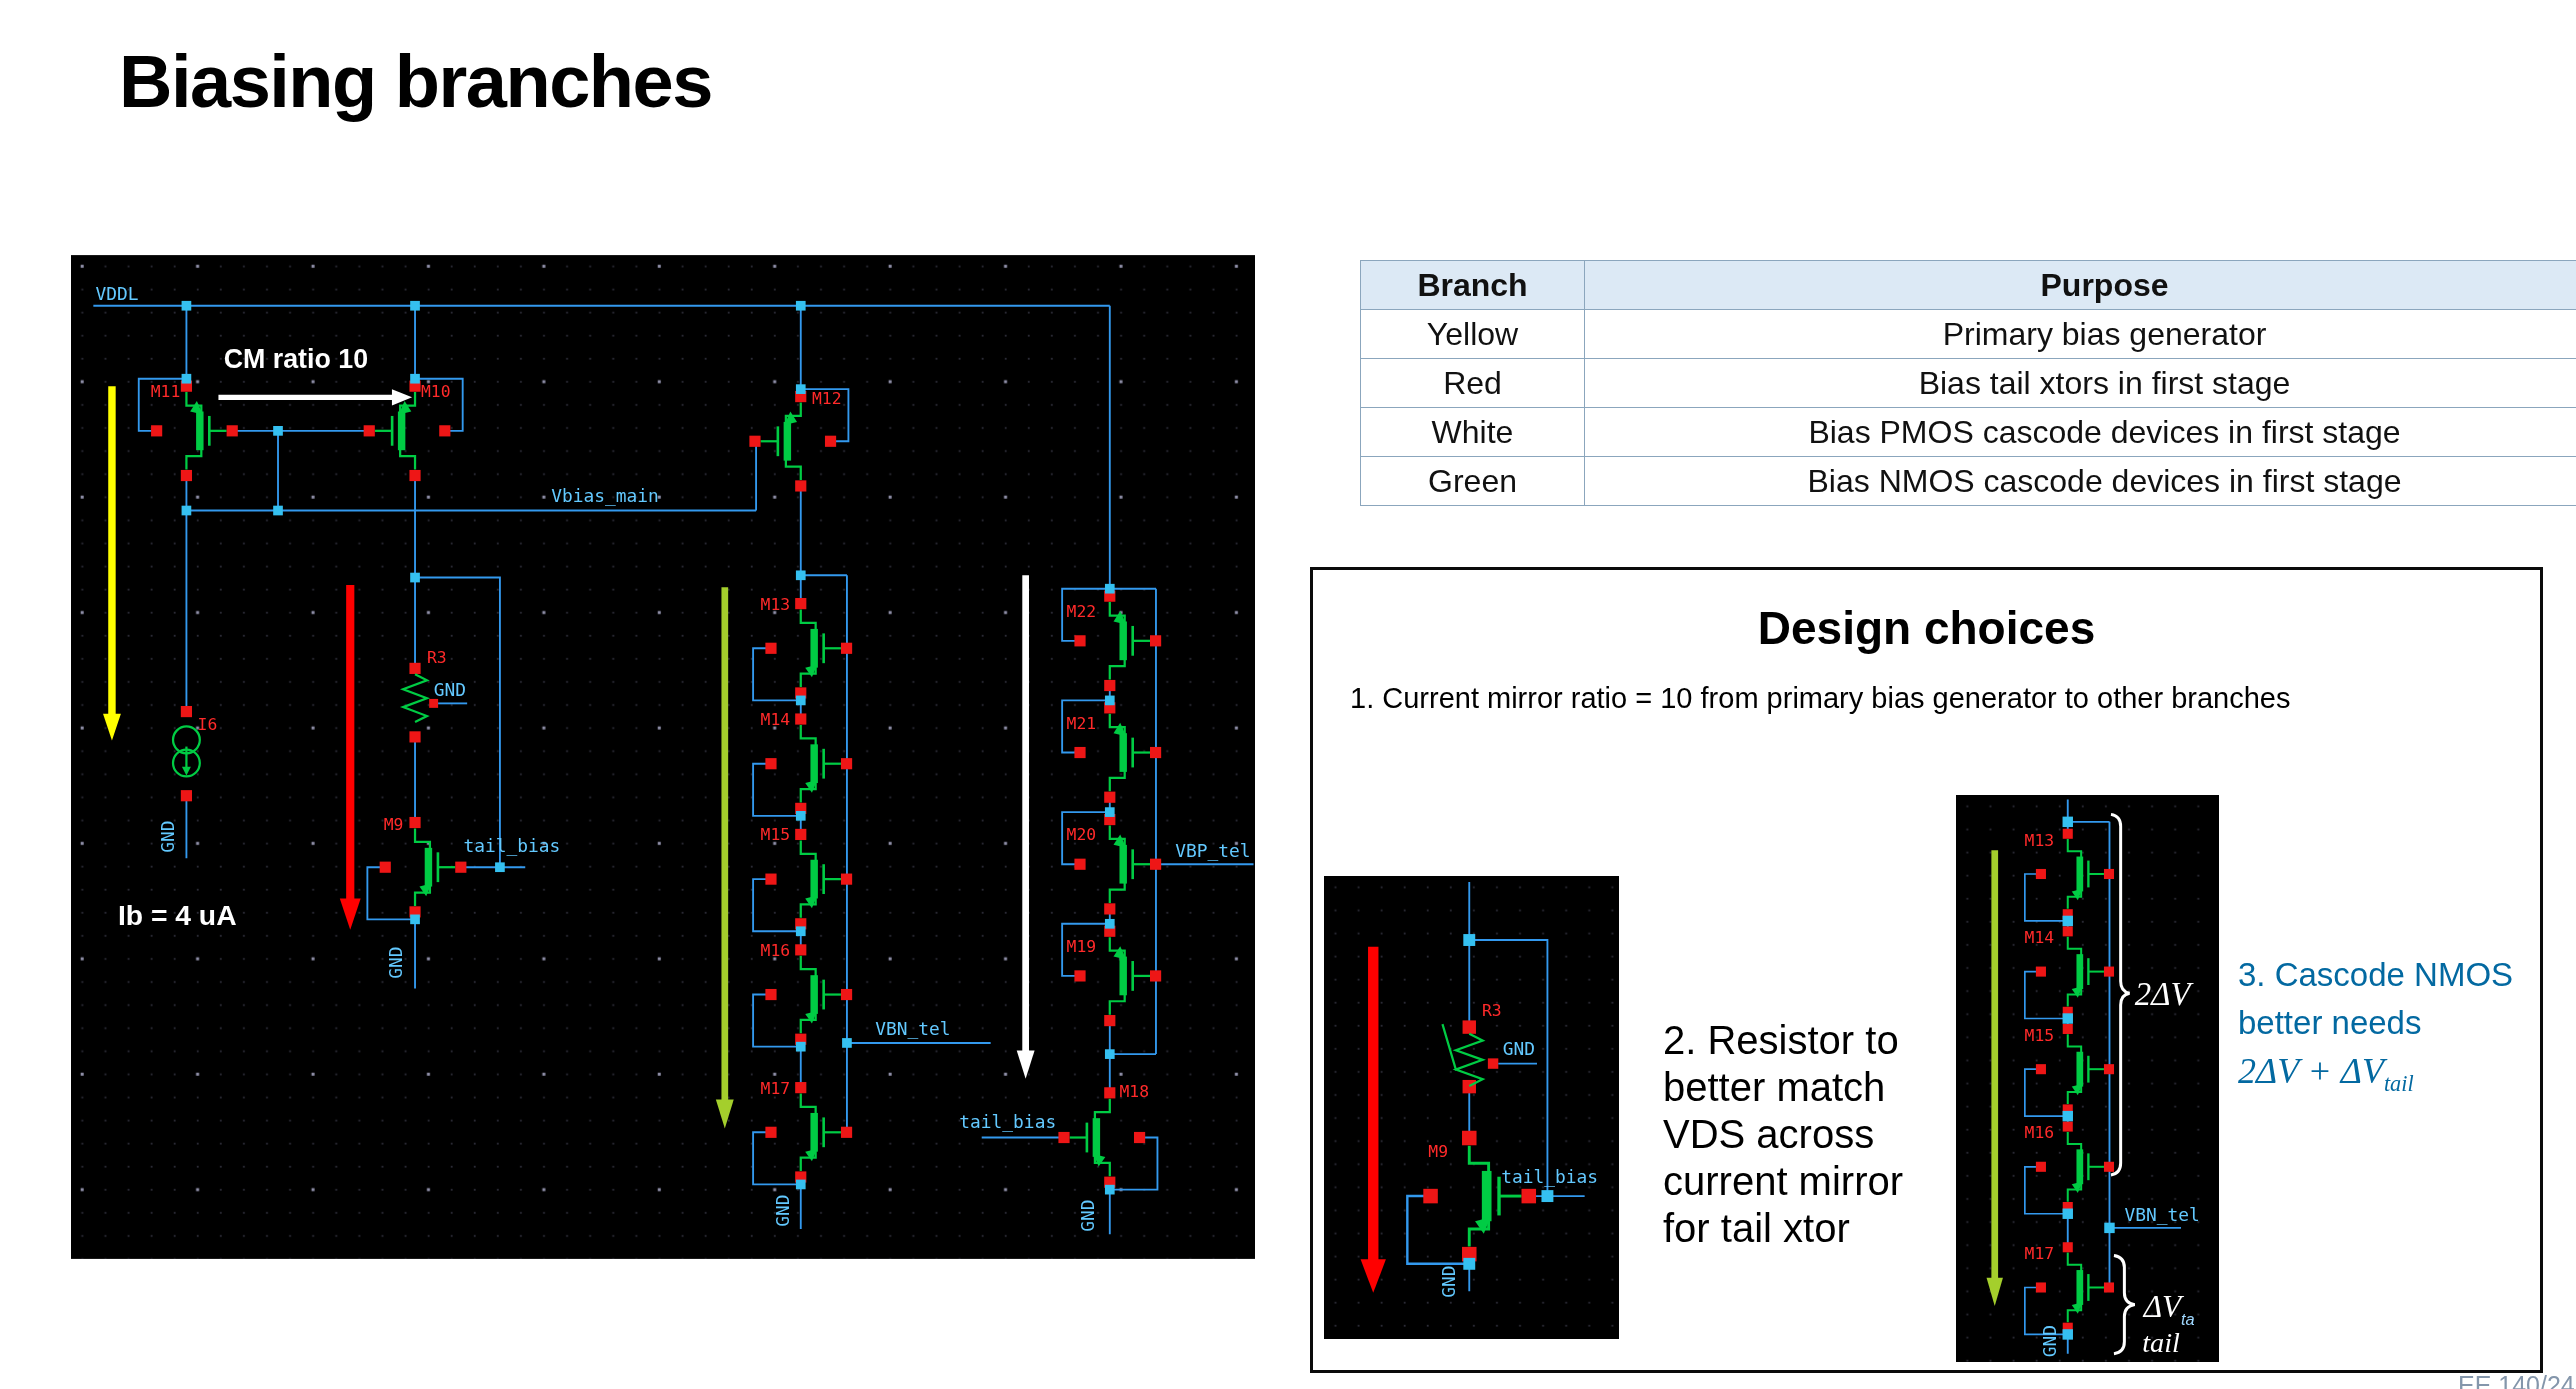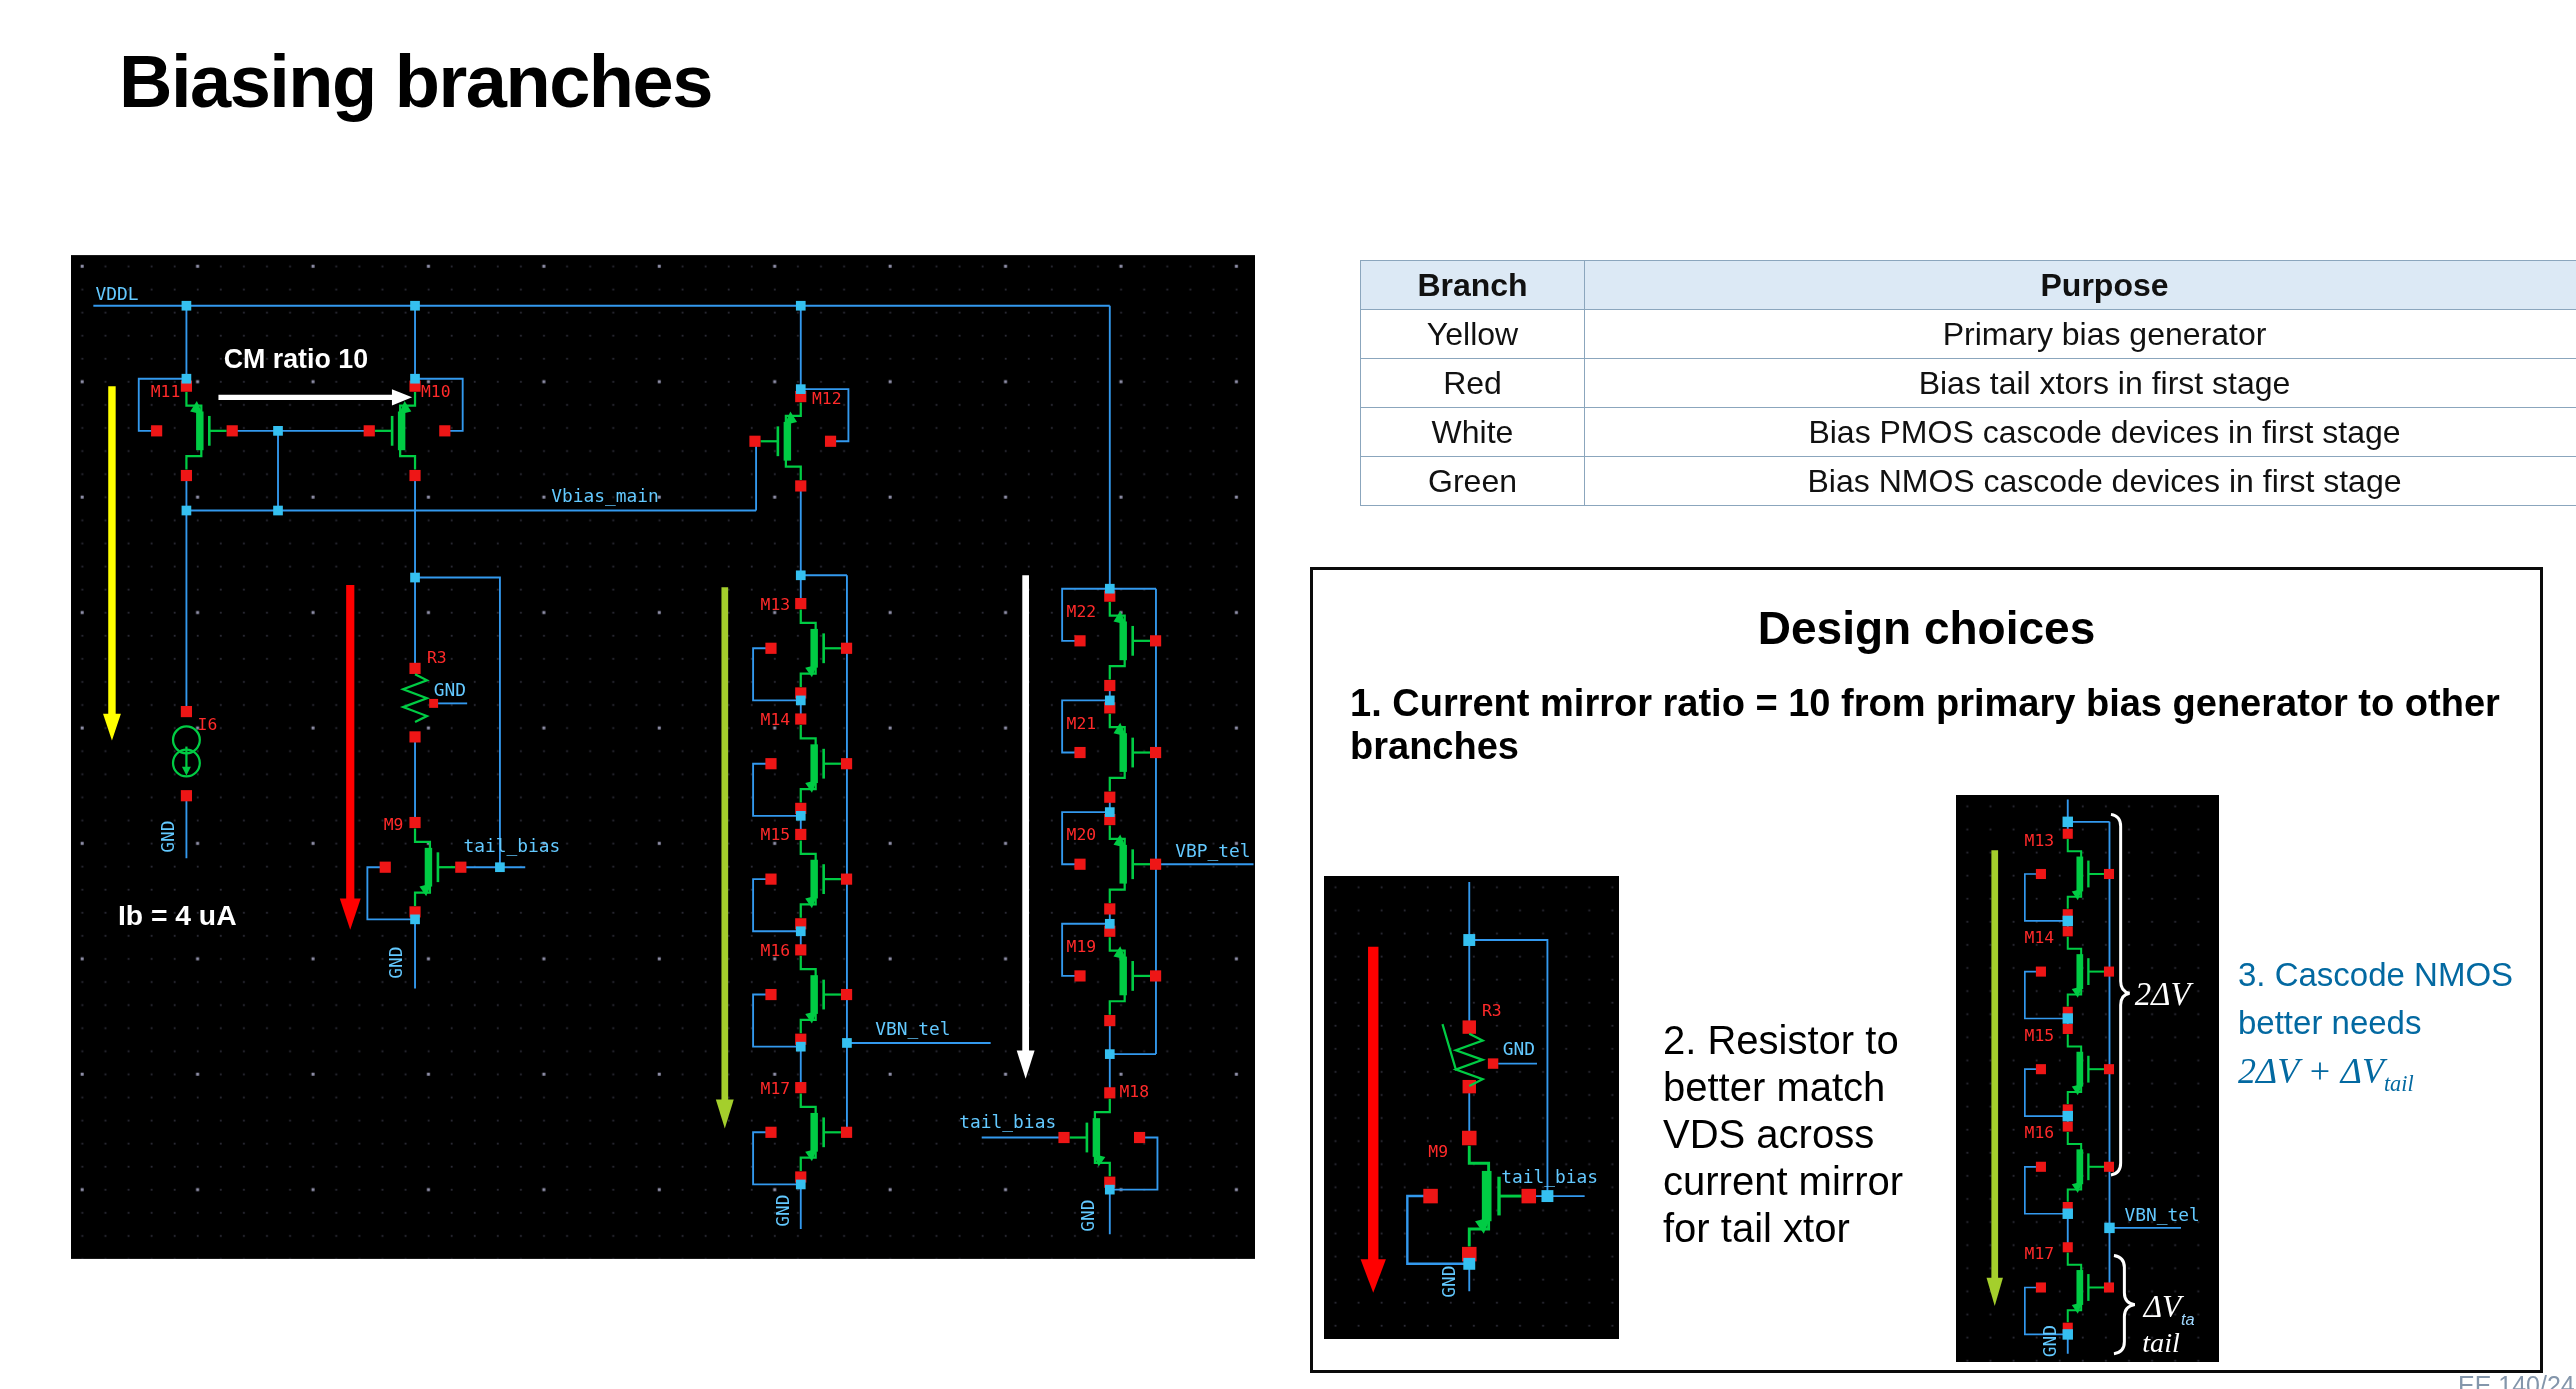--- a/index.html
+++ b/index.html
@@ -9,21 +9,21 @@
   #slide-title{left:119px;top:39px;font-size:74px;font-weight:bold;color:#000;letter-spacing:-1.5px;}
   
   #branch-table{left:1360px;top:260px;width:1265px;border-collapse:collapse;
                 font-size:32px;color:#111;}
   #branch-table th,#branch-table td{border:1.5px solid #8ba6bd;text-align:center;height:48px;padding:0;}
   #branch-table th{background:#dce9f5;font-weight:bold;}
   #branch-table .col-branch{width:223px;}
   
   #design-box{left:1302px;top:567px;width:1227px;height:800px;border:3.7px solid #0b0b0b;background:#fff;margin-left:8px;}
   #design-title{left:0;right:0;top:31px;text-align:center;font-size:46px;font-weight:bold;color:#000;}
-  #design-item1{left:37px;top:112px;font-size:38px;color:#000;font-weight:bold;}
+  #design-item1{left:37px;top:112px;font-size:29px;color:#000;}
   #design-item2{left:350px;top:447px;font-size:40px;line-height:47px;color:#000;}
   #design-item3{left:925px;top:381px;font-size:33px;line-height:48px;color:#0369a1;}
   #design-item3 .formula{font-family:Liberation Serif, serif;font-style:italic;font-size:36px;}
   #design-item3 sub{font-size:22.3px;}
   .inset{background:#000;}
   #inset1{left:11.2px;top:306px;width:295px;height:463px;}
   #inset2{left:643px;top:225px;width:263px;height:567px;}
   #page-footer{left:2458px;top:1371px;font-size:25px;color:#8496ab;}
   
   .wire{stroke:#3399ee;stroke-width:2.5;fill:none;}

